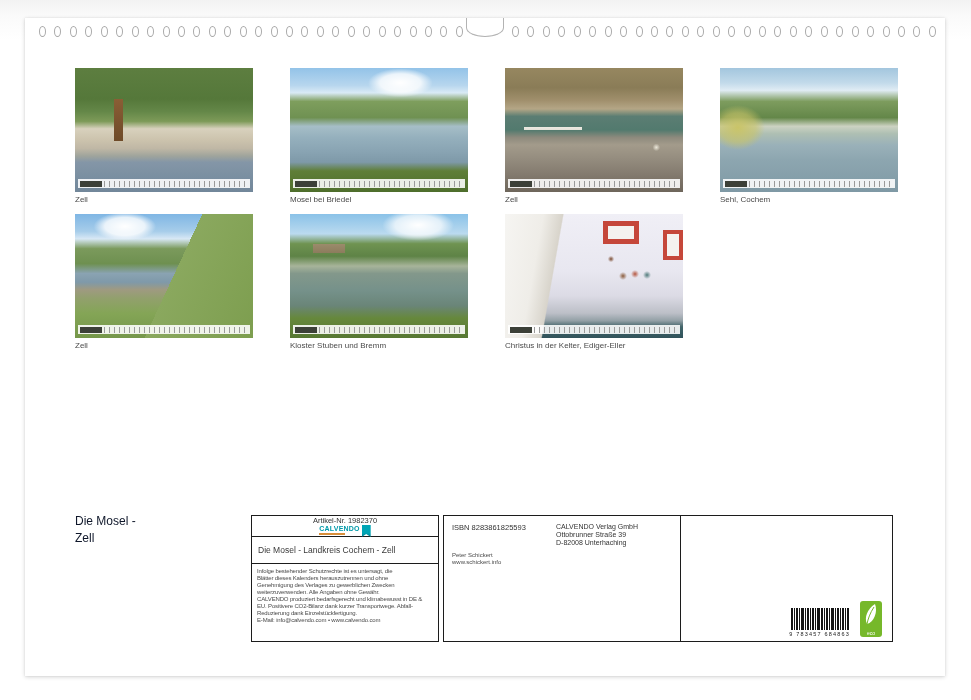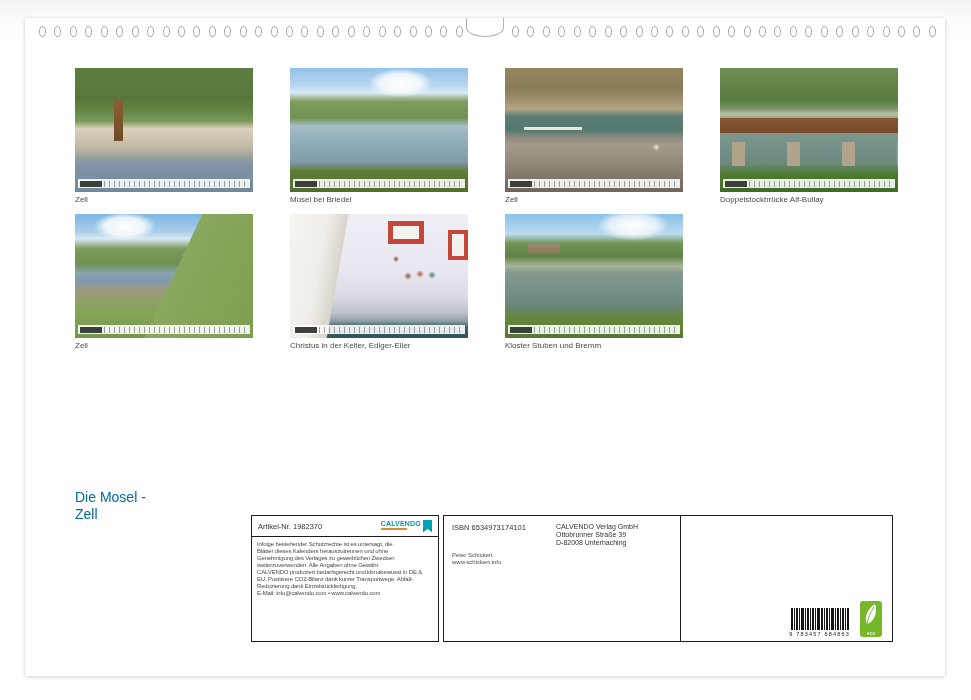--- a/index.html
+++ b/index.html
@@ -73,23 +73,23 @@
     linear-gradient(#c5473a,#c5473a) no-repeat 98px 7px/36px 23px,
     linear-gradient(#f4f2ef,#f4f2ef) no-repeat 162px 20px/12px 22px,
     linear-gradient(#c5473a,#c5473a) no-repeat 158px 16px/20px 30px,
     radial-gradient(circle 5px at 118px 62px,#8a5a3a 0%,rgba(138,90,58,0) 80%),
     radial-gradient(circle 5px at 130px 60px,#b5563f 0%,rgba(181,86,63,0) 80%),
     radial-gradient(circle 5px at 142px 61px,#4f7a7a 0%,rgba(79,122,122,0) 80%),
     radial-gradient(circle 4px at 106px 45px,#7a4a2f 0%,rgba(122,74,47,0) 80%),
     linear-gradient(100deg,#f6f5f2 0%,#efede8 30%,#d8d4cb 45%,rgba(216,212,203,0) 46%) no-repeat 0 0/60% 100%,
     linear-gradient(180deg,#f0eff6 0%,#e8e7f0 46%,#dcdbe5 66%,#bcbfc7 80%,#93a0a6 86%,#426469 91%,#365a61 96%,#31525a 100%);}
   
-  .main-title{position:absolute;left:50px;top:471px;width:175px;font-size:14px;line-height:17px;color:#0369a1;}
+  .main-title{position:absolute;left:50px;top:495px;width:175px;font-size:12px;line-height:17px;color:#0f172a;}
   .info-left{position:absolute;left:226px;top:497px;width:188px;height:127px;border:1.5px solid #1c1c1c;box-sizing:border-box;background:#fff;}
-  .il-row1{height:21px;border-bottom:1.5px solid #1c1c1c;display:flex;align-items:center;justify-content:space-between;padding:0 6px;box-sizing:border-box;}
+  .il-row1{height:21px;border-bottom:1.5px solid #1c1c1c;display:flex;align-items:center;justify-content:space-between;padding:0 6px;box-sizing:border-box;flex-direction:column;}
   .article-no{font-size:7.5px;color:#333;}
   .cal-logo{display:flex;align-items:flex-start;gap:2px;}
   .cal-logo-text{display:block;font-size:7px;font-weight:bold;color:#0099a8;letter-spacing:.2px;line-height:7px;}
   .cal-logo-tagline{display:block;width:26px;height:2px;background:#d98f3a;margin-top:1px;}
   .cal-pennant{width:9px;height:12px;background:linear-gradient(180deg,#00a5b5 0%,#00a5b5 68%,#007a8a 100%);
     clip-path:polygon(0 0,100% 0,100% 100%,50% 76%,0 100%);}
   .il-row2{height:27px;border-bottom:1.5px solid #1c1c1c;display:flex;align-items:center;padding:0 6px;box-sizing:border-box;font-size:8.5px;color:#3a3a3a;}
   .il-row3{padding:4px 5px 0 5px;}
   .legal-line{font-size:6px;line-height:7px;color:#4a4a4a;white-space:nowrap;overflow:hidden;letter-spacing:-.15px;}
   .info-right{position:absolute;left:418px;top:497px;width:450px;height:127px;border:1.5px solid #1c1c1c;box-sizing:border-box;background:#fff;display:flex;}
@@ -196,89 +196,90 @@
     <figure class="cell">
       <div class="ph p6">
         <div class="strip">
             <span class="strip-label"></span>
             <span class="strip-days"></span>
           </div>
       </div>
       <figcaption class="cap">Zell</figcaption>
     </figure>
     <figure class="cell">
-      <div class="ph p8">
-        <div class="strip">
-            <span class="strip-label"></span>
-            <span class="strip-days"></span>
-          </div>
-      </div>
-      <figcaption class="cap">Doppelstockbrücke Alf-Bullay</figcaption>
+      <div class="ph p7">
+        <div class="strip">
+            <span class="strip-label"></span>
+            <span class="strip-days"></span>
+          </div>
+      </div>
+      <figcaption class="cap">Sehl, Cochem</figcaption>
     </figure>
 
     <figure class="cell">
       <div class="ph p10">
         <div class="strip">
             <span class="strip-label"></span>
             <span class="strip-days"></span>
           </div>
       </div>
       <figcaption class="cap">Zell</figcaption>
     </figure>
     <figure class="cell">
+      <div class="ph p11">
+        <div class="strip">
+            <span class="strip-label"></span>
+            <span class="strip-days"></span>
+          </div>
+      </div>
+      <figcaption class="cap">Kloster Stuben und Bremm</figcaption>
+    </figure>
+    <figure class="cell">
       <div class="ph p12">
         <div class="strip">
             <span class="strip-label"></span>
             <span class="strip-days"></span>
           </div>
       </div>
       <figcaption class="cap">Christus in der Kelter, Ediger-Eller</figcaption>
-    </figure>
-    <figure class="cell">
-      <div class="ph p11">
-        <div class="strip">
-            <span class="strip-label"></span>
-            <span class="strip-days"></span>
-          </div>
-      </div>
-      <figcaption class="cap">Kloster Stuben und Bremm</figcaption>
     </figure>
   </div>
 
   <div class="main-title">
     <div>Die Mosel -</div>
     <div>Zell</div>
   </div>
 
   <div class="info-left">
     <div class="il-row1">
       <span class="article-no">Artikel-Nr. 1982370</span>
       <span class="cal-logo">
         <span class="cal-logo-text-wrap">
           <span class="cal-logo-text">CALVENDO</span>
           <span class="cal-logo-tagline"></span>
         </span>
         <span class="cal-pennant"></span>
       </span>
     </div>
+    <div class="il-row2">Die Mosel - Landkreis Cochem - Zell</div>
     <div class="il-row3">
       <div class="legal-line">Infolge bestehender Schutzrechte ist es untersagt, die</div>
       <div class="legal-line">Blätter dieses Kalenders herauszutrennen und ohne</div>
       <div class="legal-line">Genehmigung des Verlages zu gewerblichen Zwecken</div>
       <div class="legal-line">weiterzuverwenden. Alle Angaben ohne Gewähr.</div>
       <div class="legal-line">CALVENDO produziert bedarfsgerecht und klimabewusst in DE &amp;</div>
       <div class="legal-line">EU. Positivere CO2-Bilanz dank kurzer Transportwege. Abfall-</div>
       <div class="legal-line">Reduzierung dank Einzelstückfertigung.</div>
       <div class="legal-line">E-Mail: info@calvendo.com • www.calvendo.com</div>
     </div>
   </div>
 
   <div class="info-right">
     <div class="ir-left">
-      <div class="isbn">ISBN 6534973174101</div>
+      <div class="isbn">ISBN 8283861825593</div>
       <div class="publisher">
         <div>CALVENDO Verlag GmbH</div>
         <div>Ottobrunner Straße 39</div>
         <div>D-82008 Unterhaching</div>
       </div>
       <div class="author">
         <div>Peter Schickert</div>
         <div>www.schickert.info</div>
       </div>
     </div>

